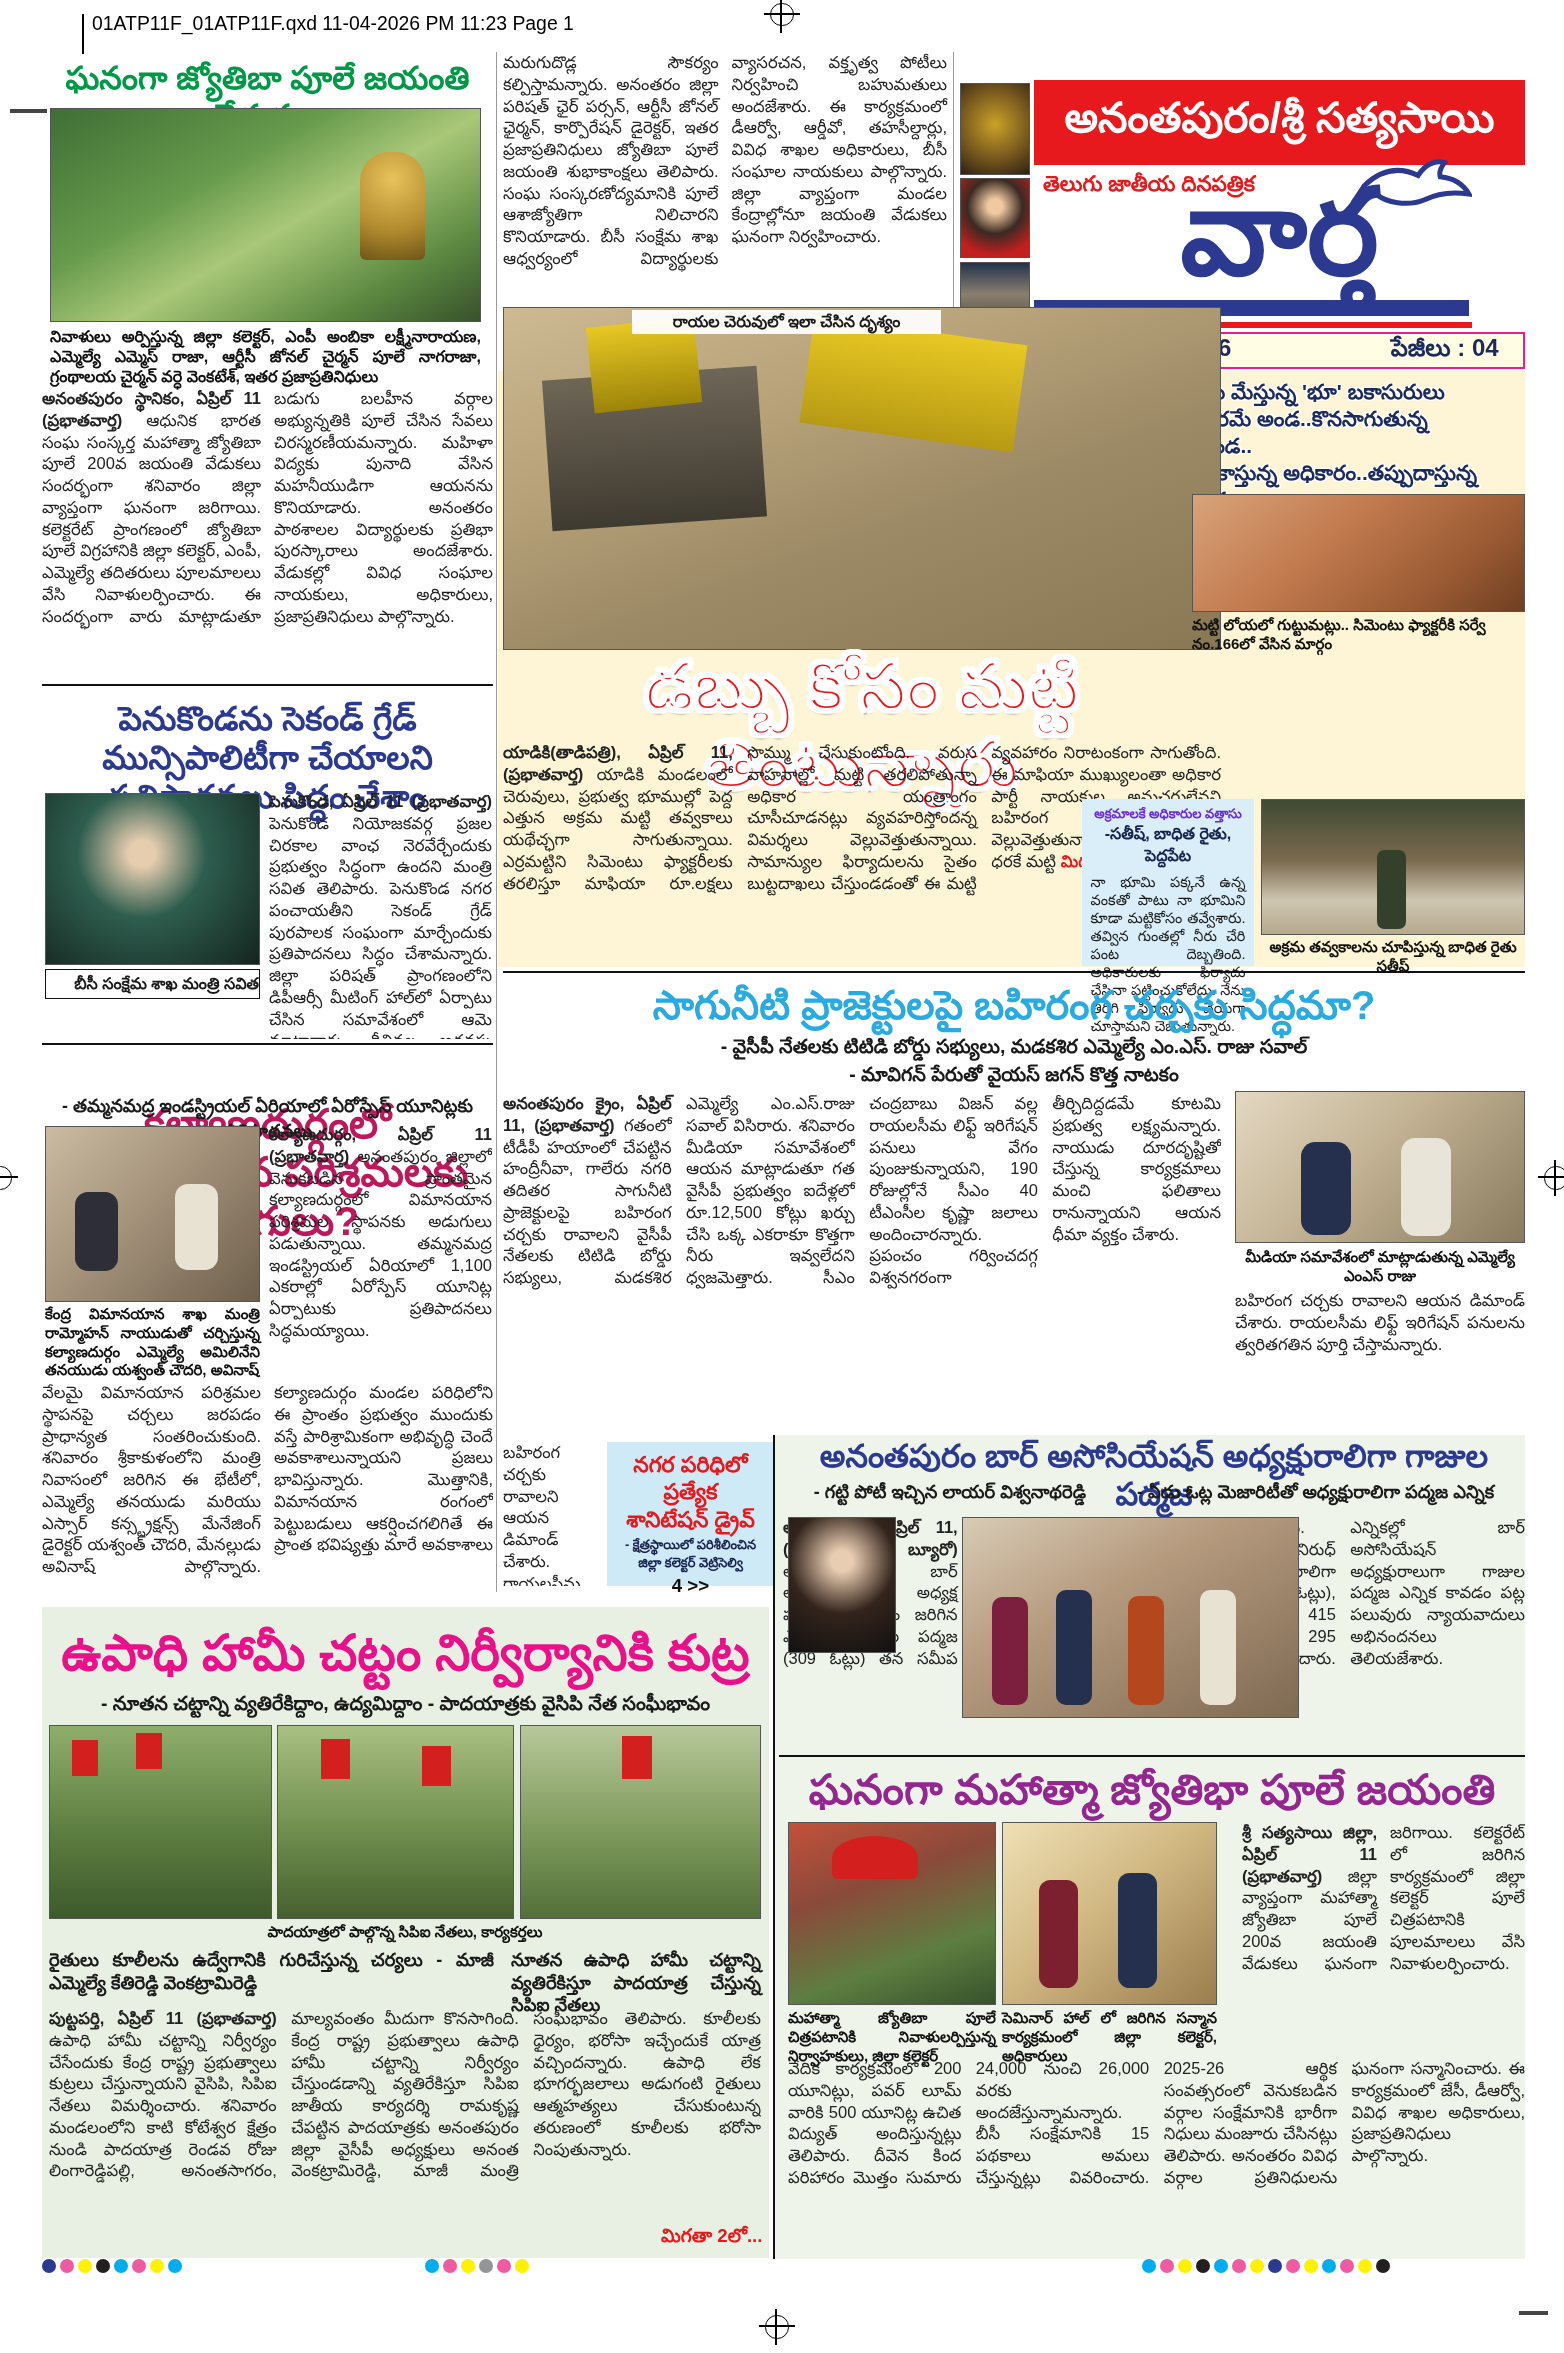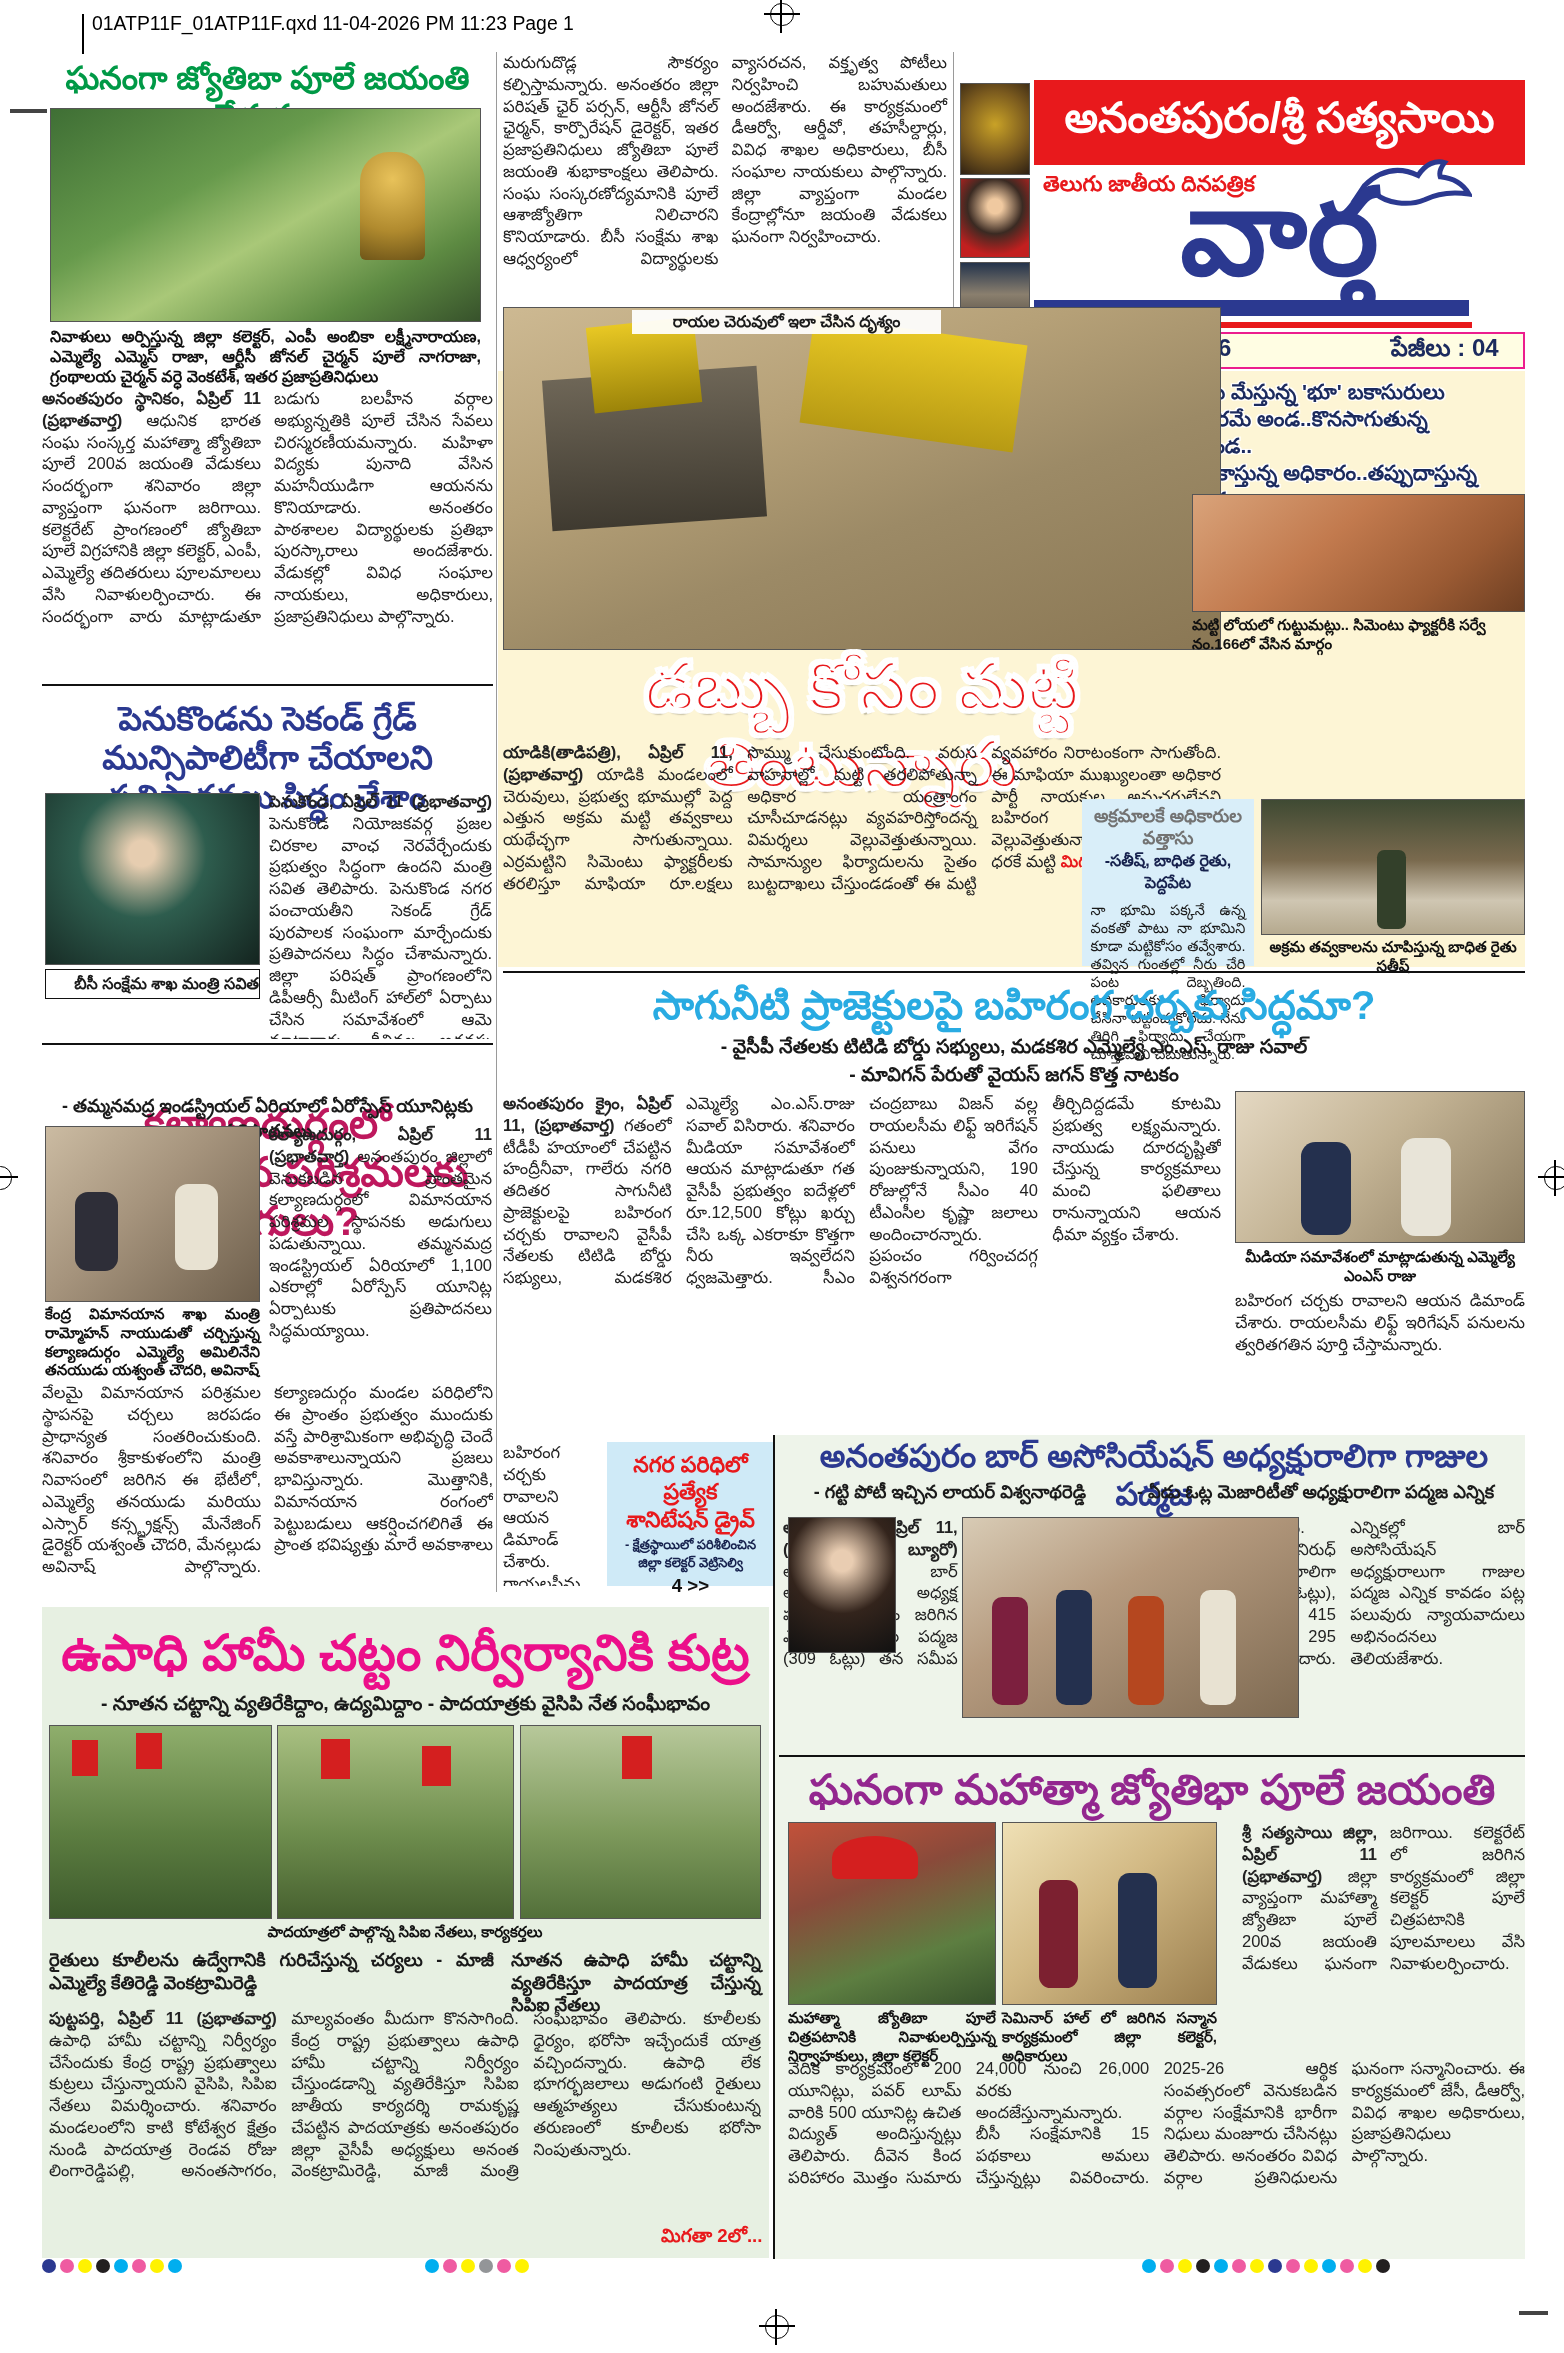--- a/index.html
+++ b/index.html
@@ -89,21 +89,21 @@
 
   <div class="abs headline lead-hl" style="left:503px;top:648px;width:718px;font-size:66px;">డబ్బు కోసం మట్టి తింటున్నారు</div>
 
   <div class="abs body-txt jt cols3" style="left:503px;top:742px;width:718px;height:215px;">
     <span class="b">యాడికి(తాడిపత్రి), ఏప్రిల్ 11, (ప్రభాతవార్త)</span>
     <span>యాడికి మండలంలో చెరువులు, ప్రభుత్వ భూముల్లో పెద్ద ఎత్తున అక్రమ మట్టి తవ్వకాలు యథేచ్ఛగా సాగుతున్నాయి. ఎర్రమట్టిని సిమెంటు ఫ్యాక్టరీలకు తరలిస్తూ మాఫియా రూ.లక్షలు సొమ్ము చేసుకుంటోంది. వరుస వాహనాల్లో మట్టి తరలిపోతున్నా అధికార యంత్రాంగం చూసీచూడనట్లు వ్యవహరిస్తోందన్న విమర్శలు వెల్లువెత్తుతున్నాయి. సామాన్యుల ఫిర్యాదులను సైతం బుట్టదాఖలు చేస్తుండడంతో ఈ మట్టి వ్యవహారం నిరాటంకంగా సాగుతోంది. ఈ మాఫియా ముఖ్యులంతా అధికార పార్టీ నాయకుల అనుచరులేనని బహిరంగ ఆరోపణలు వెల్లువెత్తుతున్నాయి. తాము చెప్పిన ధరకే మట్టి</span>
     <span class="cont-red">మిగతా 2లో...</span>
   </div>
 
   <div class="abs" style="left:1082px;top:799px;width:172px;height:167px;background:#d9eef9;padding:7.2px 8.6px;box-sizing:border-box;">
-    <div class="ctr b" style="font-size:18px;color:#737373;line-height:1.2;">అక్రమాలకే అధికారుల వత్తాసు</div>
+    <div class="ctr b" style="font-size:13px;color:#6d28d9;line-height:1.2;">అక్రమాలకే అధికారుల వత్తాసు</div>
     <div class="ctr b" style="font-size:16px;color:#16214d;margin-top:2.9px;">-సతీష్, బాధిత రైతు, పెద్దపేట</div>
     <div class="jt" style="font-size:14.4px;line-height:1.25;margin-top:4.3px;">నా భూమి పక్కనే ఉన్న వంకతో పాటు నా భూమిని కూడా మట్టికోసం తవ్వేశారు. తవ్విన గుంతల్లో నీరు చేరి పంట దెబ్బతింది. అధికారులకు ఫిర్యాదు చేసినా పట్టించుకోలేదు. నేను తిరిగి ఫిర్యాదు చేయగా చూస్తామని చెబుతున్నారు.</div>
   </div>
   <div class="abs ph" style="left:1261px;top:799px;width:264px;height:136px;background:linear-gradient(180deg,#3f4a33 0%,#7a6a4e 45%,#cfc6b2 75%,#b5a98e 100%);">
     <div style="position:absolute;left:115px;top:50px;width:29px;height:79px;background:#33402a;border-radius:7.2px;"></div>
   </div>
   <div class="abs small-cap ctr" style="left:1261px;top:938px;width:264px;">అక్రమ తవ్వకాలను చూపిస్తున్న బాధిత రైతు సతీష్</div>
 
   <div class="abs body-txt jt cols2" style="left:503px;top:52px;width:444px;height:250px;">మరుగుదొడ్ల సౌకర్యం కల్పిస్తామన్నారు. అనంతరం జిల్లా పరిషత్ ఛైర్ పర్సన్, ఆర్టీసీ జోనల్ ఛైర్మన్, కార్పొరేషన్ డైరెక్టర్, ఇతర ప్రజాప్రతినిధులు జ్యోతిబా పూలే జయంతి శుభాకాంక్షలు తెలిపారు. సంఘ సంస్కరణోద్యమానికి పూలే ఆశాజ్యోతిగా నిలిచారని కొనియాడారు. బీసీ సంక్షేమ శాఖ ఆధ్వర్యంలో విద్యార్థులకు వ్యాసరచన, వక్తృత్వ పోటీలు నిర్వహించి బహుమతులు అందజేశారు. ఈ కార్యక్రమంలో డీఆర్వో, ఆర్డీవో, తహసీల్దార్లు, వివిధ శాఖల అధికారులు, బీసీ సంఘాల నాయకులు పాల్గొన్నారు. జిల్లా వ్యాప్తంగా మండల కేంద్రాల్లోనూ జయంతి వేడుకలు ఘనంగా నిర్వహించారు.</div>
 

